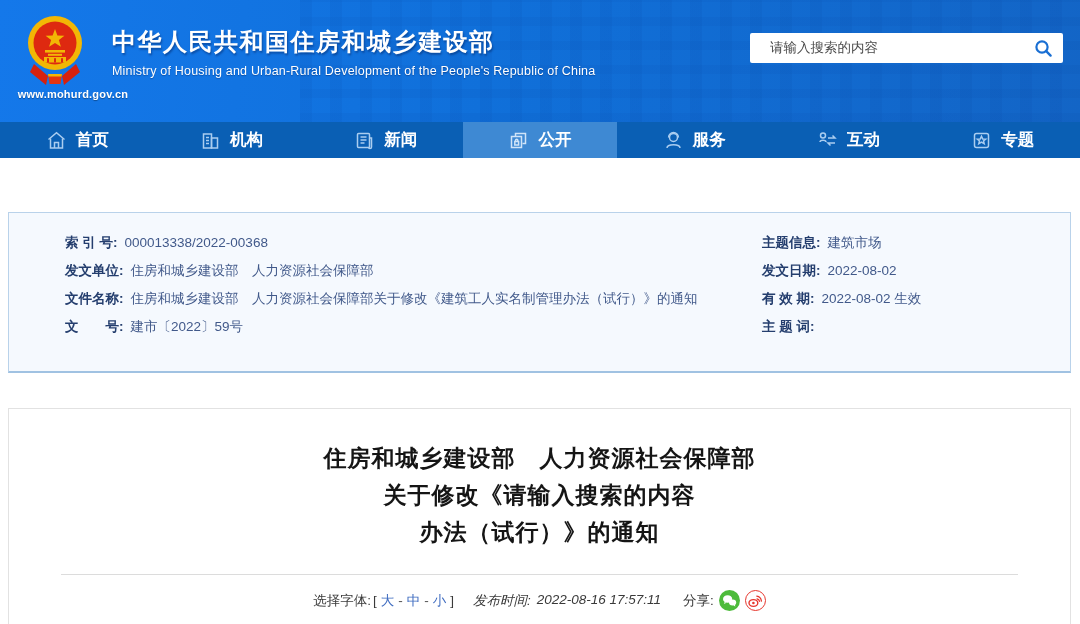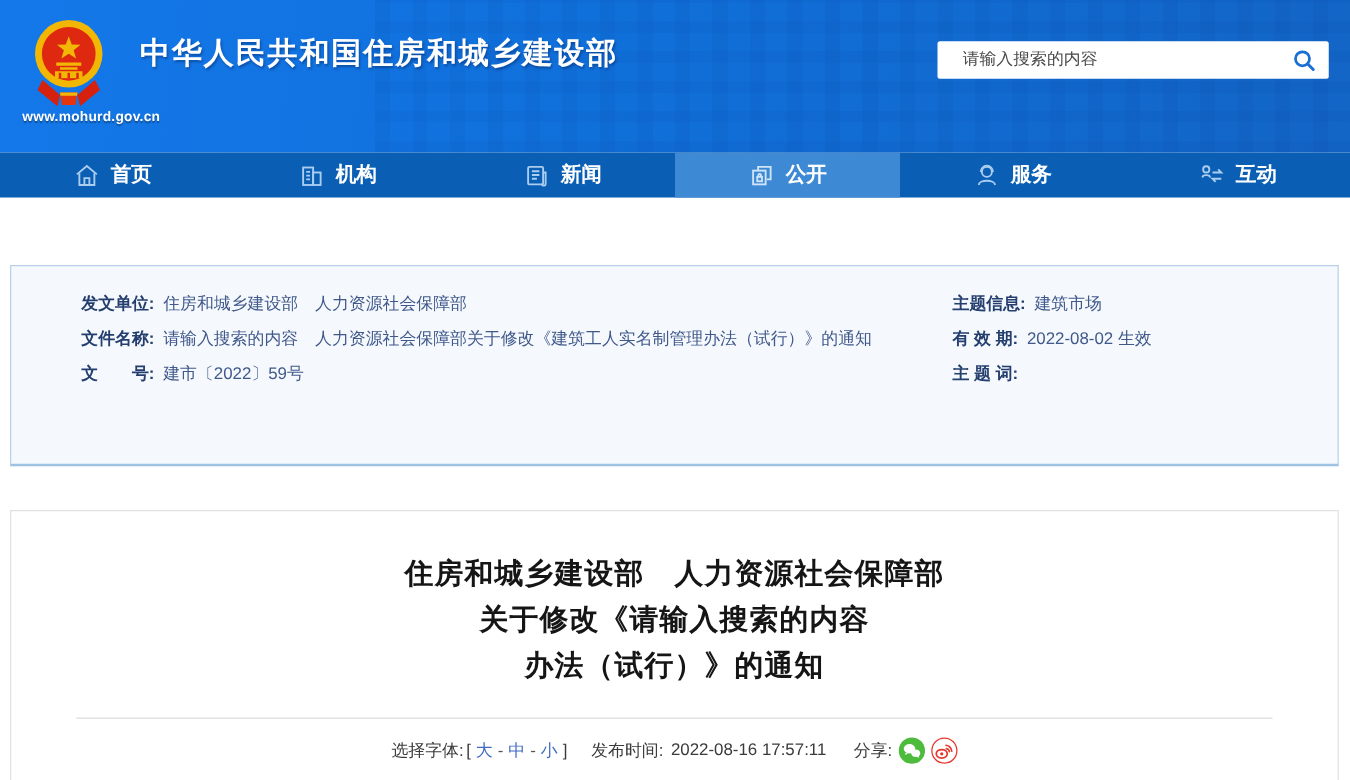--- a/index.html
+++ b/index.html
@@ -36,21 +36,21 @@
     margin-top:6px; color:#fff; font-size:12.5px; letter-spacing:.2px; white-space:nowrap;
     text-shadow:0 1px 1px rgba(0,30,90,.4);
   }
   .search-box {
     position:absolute; left:750px; top:33px; width:313px; height:30px;
     background:#fff; border-radius:2px; display:flex; align-items:center;
   }
   .search-input {
     flex:1; border:none; outline:none; background:transparent;
     padding:0 8px 0 20px; font-size:13.5px; color:#333;
-    font-family:Liberation Mono, monospace;
+    font-family:Liberation Serif, serif;
   }
   .search-input::placeholder { color:#4a4a4a; opacity:1; }
   .search-btn { width:40px; height:30px; border:none; background:transparent; cursor:pointer;
     display:flex; align-items:center; justify-content:center; }
 
   
   .main-nav {
     position:absolute; left:0; top:122px; width:1080px; height:36px;
     background:#0a5fb4; display:flex;
   }
@@ -98,21 +98,21 @@
   }
   .article-meta-row {
     margin-top:15px; display:flex; align-items:center; justify-content:center;
     font-size:13.5px; color:#3a3a3a; gap:6px;
   }
   .font-selector { display:flex; align-items:center; }
   .font-selector .fs-label { color:#3a3a3a; }
   .font-selector .bracket { color:#3a3a3a; margin:0 2px; }
   .font-size-link { color:#3f6cc0; cursor:pointer; margin:0 2px; }
   .fs-dash { color:#555; margin:0 2px; }
-  .publish-block { margin-left:11px; display:flex; gap:6px; }
+  .publish-block { margin-left:11px; display:flex; gap:6px;font-style:italic; }
   .share-block { margin-left:16px; display:flex; align-items:center; gap:5px;text-align:right; }
   .share-icon { width:21px; height:21px; border-radius:50%; cursor:pointer;
     display:flex; align-items:center; justify-content:center; }
   .share-icon.wechat { background:#4dbb3b; }
   .share-icon.weibo  { background:#fff; border:1.5px solid #e6362d; }
 </style>
 </head>
 <body>
 
 <div class="page">
@@ -132,20 +132,21 @@
       <rect x="35" y="44.2" width="2" height="4.3" fill="#de2910"></rect>
       <path d="M8 50 L22 62 L20 71 L4 58 Z" fill="#d6210f"></path>
       <path d="M50 50 L36 62 L38 71 L54 58 Z" fill="#d6210f"></path>
       <path d="M22 60 h14 l-1.5 10 h-11 Z" fill="#e5350f"></path>
       <path d="M22 60 h14 l-.4 2.6 h-13.2 Z" fill="#f2b705"></path>
     </svg>
     <div class="site-url">www.mohurd.gov.cn</div>
 
     <div class="title-block">
       <div class="title-cn">中华人民共和国住房和城乡建设部</div>
+      <div class="title-en">Ministry of Housing and Urban-Rural Development of the People's Republic of China</div>
     </div>
 
     <div class="search-box">
       <input class="search-input" type="text" placeholder="请输入搜索的内容" style="">
       <button class="search-btn">
         <svg width="19" height="19" viewBox="0 0 19 19">
           <circle cx="8" cy="8" r="5.6" fill="none" stroke="#1a6fd3" stroke-width="2.2"></circle>
           <line x1="12.2" y1="12.2" x2="16.6" y2="16.6" stroke="#1a6fd3" stroke-width="2.4" stroke-linecap="round"></line>
         </svg>
       </button>
@@ -212,42 +213,59 @@
       <span class="nav-icon">
         <svg width="21" height="21" viewBox="0 0 21 21" fill="none" stroke="#aacdf0" stroke-width="1.5">
           <circle cx="6" cy="5.5" r="2.5"></circle>
           <path d="M3 12 c0-2.5 6-2.5 6 0"></path>
           <path d="M11 8 h7 l-2.5-2.5"></path>
           <path d="M18 13 h-7 l2.5 2.5"></path>
         </svg>
         </span>
       <span>互动</span>
     </div>
+    <div class="nav-item">
+      <span class="nav-icon">
+        <svg width="21" height="21" viewBox="0 0 21 21" fill="none" stroke="#aacdf0" stroke-width="1.5">
+          <rect x="3.5" y="3.5" width="14" height="14" rx="2"></rect>
+          <polygon points="10.5,6.3 11.8,9 14.7,9.2 12.5,11 13.2,13.8 10.5,12.2 7.8,13.8 8.5,11 6.3,9.2 9.2,9"></polygon>
+        </svg>
+        </span>
+      <span>专题</span>
+    </div>
   </nav>
 
 
   <section class="doc-meta-box">
     <div class="meta-col-left">
       <div class="meta-row">
+        <span class="meta-label">索 引 号:</span>
+        <span class="meta-value">000013338/2022-00368</span>
+      </div>
+      <div class="meta-row">
         <span class="meta-label">发文单位:</span>
         <span class="meta-value">住房和城乡建设部　人力资源社会保障部</span>
       </div>
       <div class="meta-row">
         <span class="meta-label">文件名称:</span>
-        <span class="meta-value">请输入搜索的内容　人力资源社会保障部关于修改《建筑工人实名制管理办法（试行）》的通知</span>
+        <span class="meta-value">住房和城乡建设部　人力资源社会保障部关于修改《建筑工人实名制管理办法（试行）》的通知</span>
       </div>
       <div class="meta-row">
         <span class="meta-label">文　　号:</span>
         <span class="meta-value">建市〔2022〕59号</span>
       </div>
     </div>
     <div class="meta-col-right">
       <div class="meta-row">
         <span class="meta-label">主题信息:</span>
         <span class="meta-value">建筑市场</span>
+      </div>
+      <div class="meta-row">
+        <span class="meta-label">发文日期:</span>
+        <span class="meta-value">2022-08-02</span>
       </div>
       <div class="meta-row">
         <span class="meta-label">有 效 期:</span>
         <span class="meta-value">2022-08-02 生效</span>
       </div>
       <div class="meta-row">
         <span class="meta-label">主 题 词:</span>
         <span class="meta-value"></span>
       </div>
     </div>

